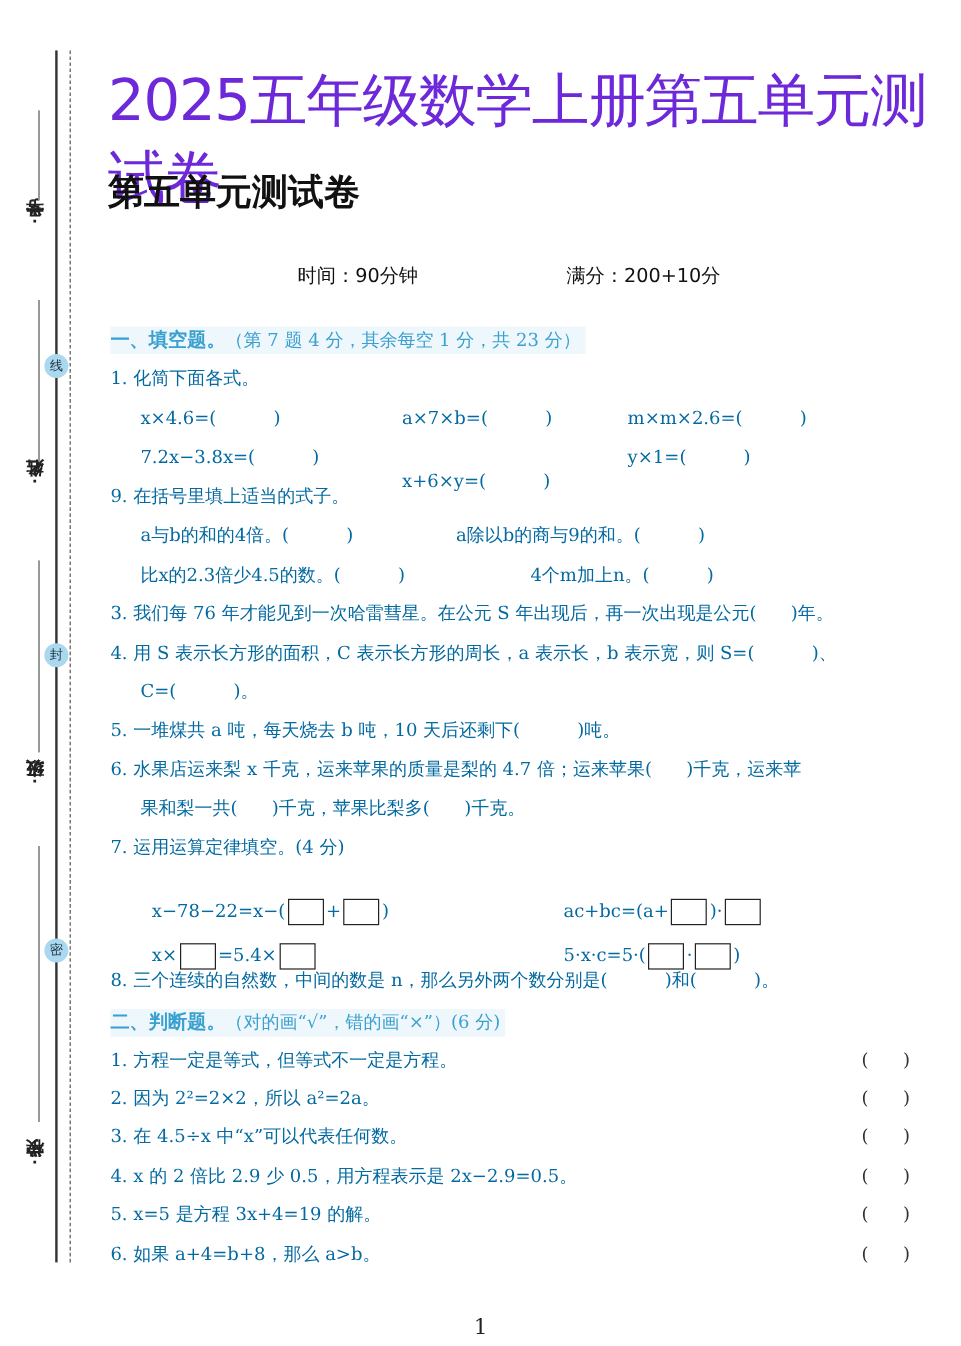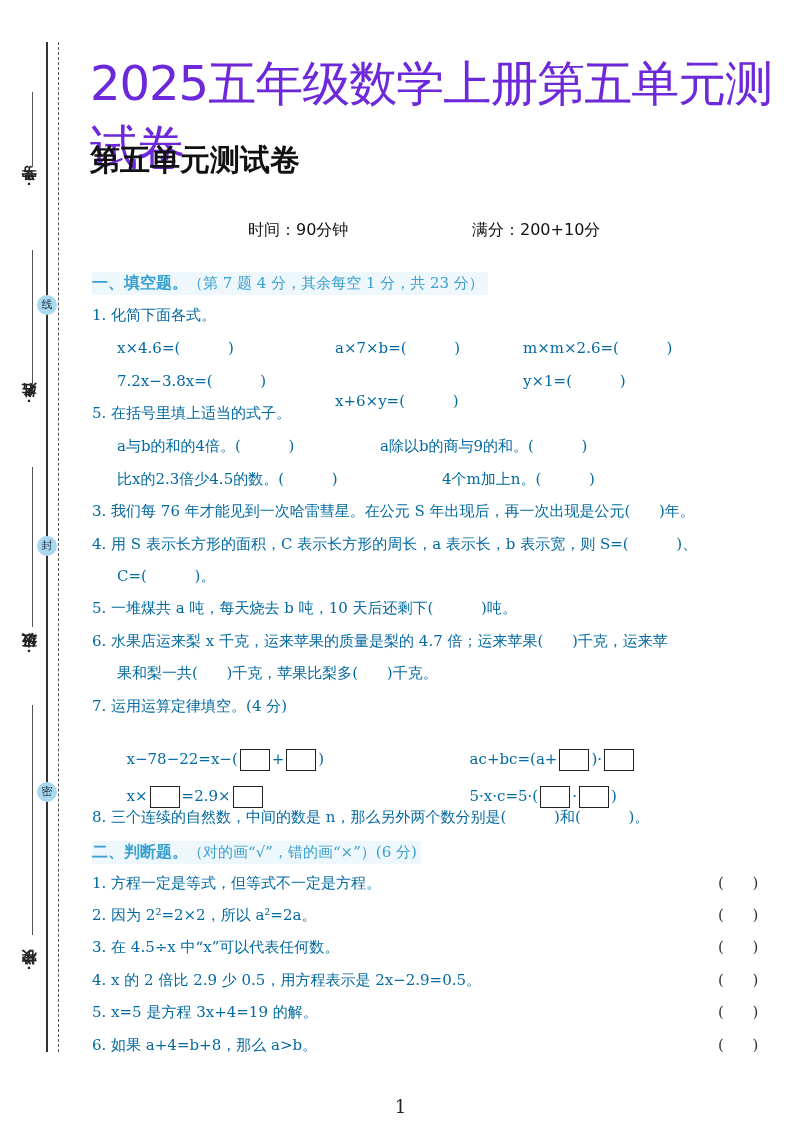--- a/index.html
+++ b/index.html
@@ -54,42 +54,42 @@
 </div>
 
 <div class="line" style="left:92px;top:306px">1. 化简下面各式。</div>
 <div class="line" style="left:117px;top:339px">x×4.6=(          )</div>
 <div class="line" style="left:335px;top:339px">a×7×b=(          )</div>
 <div class="line" style="left:523px;top:339px">m×m×2.6=(          )</div>
 <div class="line" style="left:117px;top:372px">7.2x−3.8x=(          )</div>
 <div class="line" style="left:335px;top:392px">x+6×y=(          )</div>
 <div class="line" style="left:523px;top:372px">y×1=(          )</div>
 
-<div class="line" style="left:92px;top:404px">5. 在括号里填上适当的式子。</div>
+<div class="line" style="left:92px;top:404px">9. 在括号里填上适当的式子。</div>
 <div class="line" style="left:117px;top:437px">a与b的和的4倍。(          )</div>
 <div class="line" style="left:380px;top:437px">a除以b的商与9的和。(          )</div>
 <div class="line" style="left:117px;top:470px">比x的2.3倍少4.5的数。(          )</div>
 <div class="line" style="left:442px;top:470px">4个m加上n。(          )</div>
 
 <div class="line" style="left:92px;top:502px">3. 我们每 76 年才能见到一次哈雷彗星。在公元 S 年出现后，再一次出现是公元(      )年。</div>
 <div class="line" style="left:92px;top:535px">4. 用 S 表示长方形的面积，C 表示长方形的周长，a 表示长，b 表示宽，则 S=(          )、</div>
 <div class="line" style="left:117px;top:567px">C=(          )。</div>
 <div class="line" style="left:92px;top:599px">5. 一堆煤共 a 吨，每天烧去 b 吨，10 天后还剩下(          )吨。</div>
 <div class="line" style="left:92px;top:632px">6. 水果店运来梨 x 千克，运来苹果的质量是梨的 4.7 倍；运来苹果(      )千克，运来苹</div>
 <div class="line" style="left:117px;top:664px">果和梨一共(      )千克，苹果比梨多(      )千克。</div>
 
 <div class="line" style="left:92px;top:697px">7. 运用运算定律填空。(4 分)</div>
 <div class="line" style="left:117px;top:731px">
   <span>x−78−22=x−(</span><span class="box"></span><span>+</span><span class="box"></span><span>)</span>
 </div>
 <div class="line" style="left:460px;top:731px">
   <span>ac+bc=(a+</span><span class="box"></span><span>)·</span><span class="box"></span>
 </div>
 <div class="line" style="left:117px;top:768px">
-  <span>x×</span><span class="box"></span><span>=2.9×</span><span class="box"></span>
+  <span>x×</span><span class="box"></span><span>=5.4×</span><span class="box"></span>
 </div>
 <div class="line" style="left:460px;top:768px">
   <span>5·x·c=5·(</span><span class="box"></span><span>·</span><span class="box"></span><span>)</span>
 </div>
 
 <div class="line" style="left:92px;top:808px">8. 三个连续的自然数，中间的数是 n，那么另外两个数分别是(          )和(          )。</div>
 
 <div class="section-head" style="top:841px">
   <b>二、判断题。</b><span>（对的画“√”，错的画“×”）(6 分)</span>
 </div>

